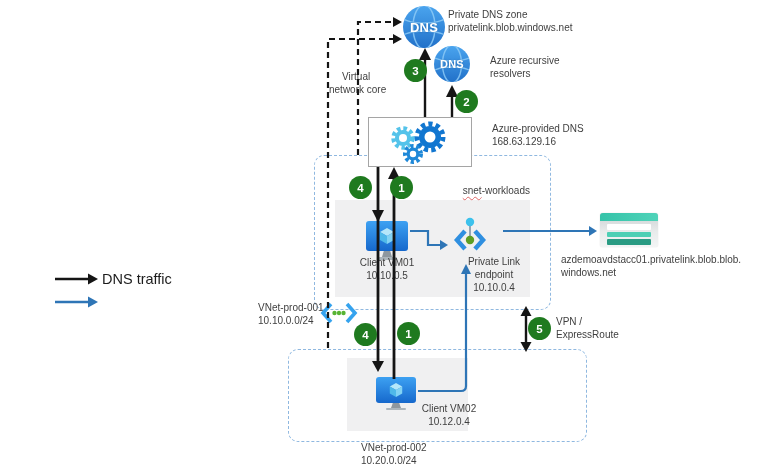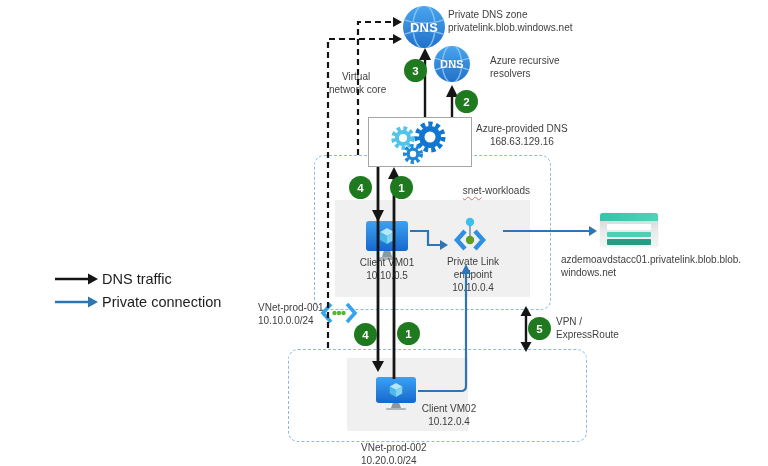--- a/index.html
+++ b/index.html
@@ -161,33 +161,33 @@
   <div class="lbl" style="left:481px;top:54px;margin-left:9px;">
     <div>Azure recursive</div>
     <div>resolvers</div>
   </div>
 
   <div class="lbl" style="left:329px;top:70px;">
     <div style="padding-left:5px;margin-left:8px;">Virtual</div>
     <div>network core</div>
   </div>
 
-  <div class="lbl" style="left:476px;top:122px;text-align:center;">
+  <div class="lbl" style="left:492px;top:122px;">
     <div>Azure-provided DNS</div>
     <div>168.63.129.16</div>
   </div>
 
   <div class="lbl right" style="left:430px;top:184px;width:100px;"><span class="squiggle">snet</span><span>-workloads</span></div>
 
   <div class="lbl center" style="left:347px;top:256px;width:80px;z-index:20;">
     <div>Client VM01</div>
     <div>10.10.0.5</div>
   </div>
 
-  <div class="lbl center" style="left:433px;top:255px;width:80px;z-index:20;">
+  <div class="lbl center" style="left:454px;top:255px;width:80px;z-index:20;">
     <div>Private Link</div>
     <div>endpoint</div>
     <div>10.10.0.4</div>
   </div>
 
   <div class="lbl" style="left:561px;top:253px;">
     <div>azdemoavdstacc01.privatelink.blob.blob.</div>
     <div>windows.net</div>
   </div>
 
@@ -205,21 +205,20 @@
     <div>Client VM02</div>
     <div>10.12.0.4</div>
   </div>
 
   <div class="lbl" style="left:361px;top:441px;">
     <div>VNet-prod-002</div>
     <div>10.20.0.0/24</div>
   </div>
 
   <div class="legend-lbl" style="left:102px;top:271px;">DNS traffic</div>
-  <div class="legend-lbl" style="left:102px;top:294px;">Private connection</div>
 
   <svg class="wires" width="768" height="466" viewBox="0 0 768 466">
 
     <g>
       <line class="dns-line" x1="378" y1="167" x2="378" y2="362" stroke-width="2.8"></line>
       <polygon class="dns-fill" points="372,210 384,210 378,222"></polygon>
       <polygon class="dns-fill" points="372,361 384,361 378,372"></polygon>
     </g>
 
     <g>

